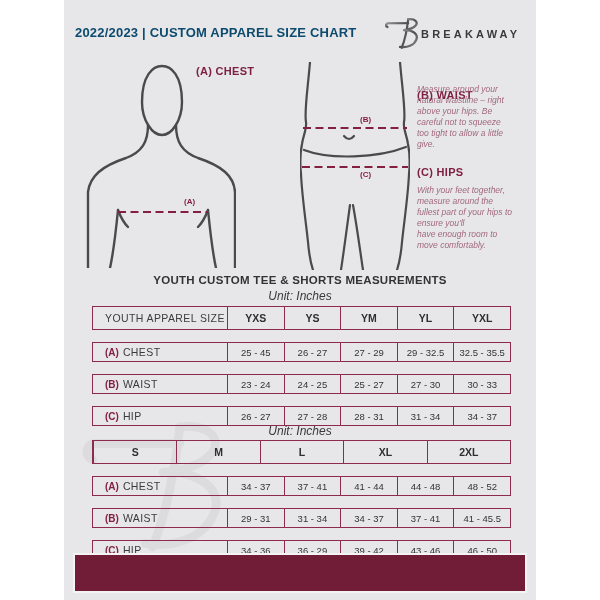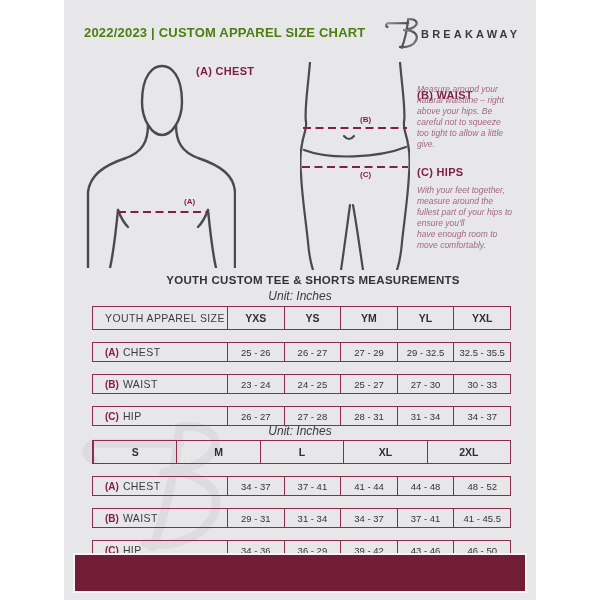--- a/index.html
+++ b/index.html
@@ -1,21 +1,21 @@
 <!DOCTYPE html>
 <html><head>
 <meta charset="utf-8">
 <style>
   * { margin:0; padding:0; box-sizing:border-box; }
   html,body { width:600px; height:600px; background:#ffffff; font-family:"Liberation Sans", sans-serif; }
   .page { position:relative; width:600px; height:600px; background:#ffffff; overflow:hidden; }
   .content { position:absolute; left:64px; top:0; width:472px; height:600px; background:#e7e7e9; overflow:hidden; }
 
   
-  .hdr-title { position:absolute; left:20px; top:25px; font-size:13px; font-weight:bold; letter-spacing:0.2px; color:#4d7c0f; white-space:nowrap;text-align:center; }
+  .hdr-title { position:absolute; left:11px; top:25px; font-size:13px; font-weight:bold; letter-spacing:0.2px; color:#0c4a6e; white-space:nowrap;text-align:center; }
   .logo { position:absolute; left:320px; top:16px; }
   .brand { position:absolute; left:357px; top:28px; font-size:11px; font-weight:bold; letter-spacing:3.2px; color:#3a3a3c; white-space:nowrap; }
 
   
   .fig { position:absolute; }
   .fig1 { left:20px; top:62px; }
   .fig2 { left:236px; top:62px; }
   .marker { position:absolute; font-size:8px; font-weight:bold; color:#84203f; }
 
   
@@ -100,37 +100,37 @@
 
     <div class="guide-h" style="left:132px; top:65px;">(A) CHEST</div>
 
     <div class="guide-h" style="left:353px; top:65px;margin-top:24px;">(B) WAIST</div>
     <div class="desc" style="left:353px; top:84px; width:97px;">Measure around your natural waistline – right above your hips. Be careful not to squeeze too tight to allow a little give.</div>
 
     <div class="guide-h" style="left:353px; top:166px;">(C) HIPS</div>
     <div class="desc" style="left:353px; top:185px; width:97px;">With your feet together, measure around the fullest part of your hips to ensure you'll
 have enough room to move comfortably.</div>
 
-    <div class="tbl-title" style="top:274px;margin-left:13px;">YOUTH CUSTOM TEE &amp; SHORTS MEASUREMENTS</div>
+    <div class="tbl-title" style="top:274px;">YOUTH CUSTOM TEE &amp; SHORTS MEASUREMENTS</div>
     <div class="tbl-unit" style="top:289px;">Unit: Inches</div>
     <div class="table" style="top:306px;">
       <div class="trow thead">
         <div class="cell c0">YOUTH APPAREL SIZE</div>
         <div class="cell">YXS</div>
         <div class="cell">YS</div>
         <div class="cell">YM</div>
         <div class="cell">YL</div>
         <div class="cell">YXL</div>
       </div>
       <div class="trow">
         <div class="cell c0">
             <span class="mkey">(A)</span>
             <span class="rowlabel">CHEST</span>
           </div>
-        <div class="cell">25 - 26</div>
+        <div class="cell">25 - 45</div>
         <div class="cell">26 - 27</div>
         <div class="cell">27 - 29</div>
         <div class="cell">29 - 32.5</div>
         <div class="cell">32.5 - 35.5</div>
       </div>
       <div class="trow">
         <div class="cell c0">
             <span class="mkey">(B)</span>
             <span class="rowlabel">WAIST</span>
           </div>

